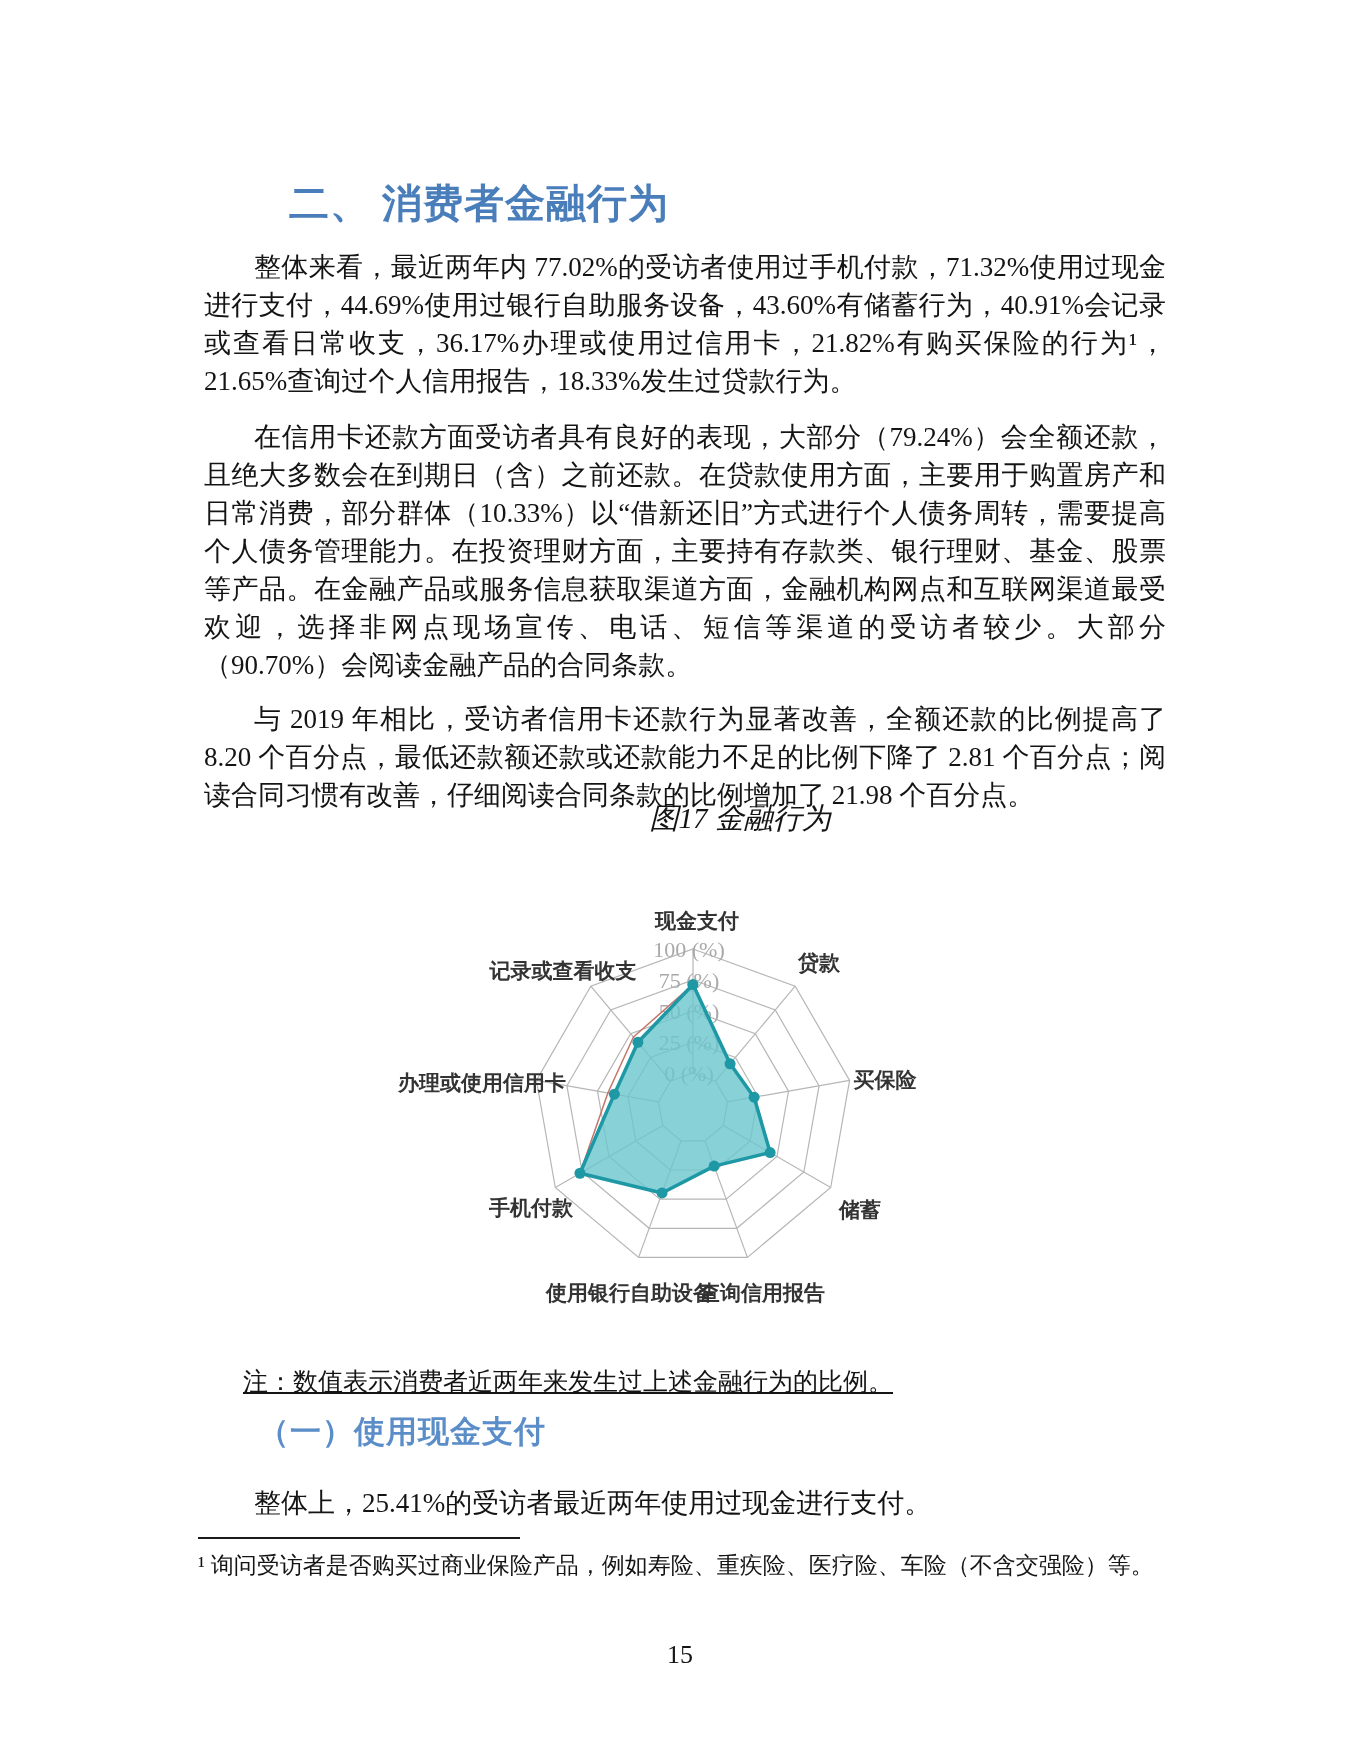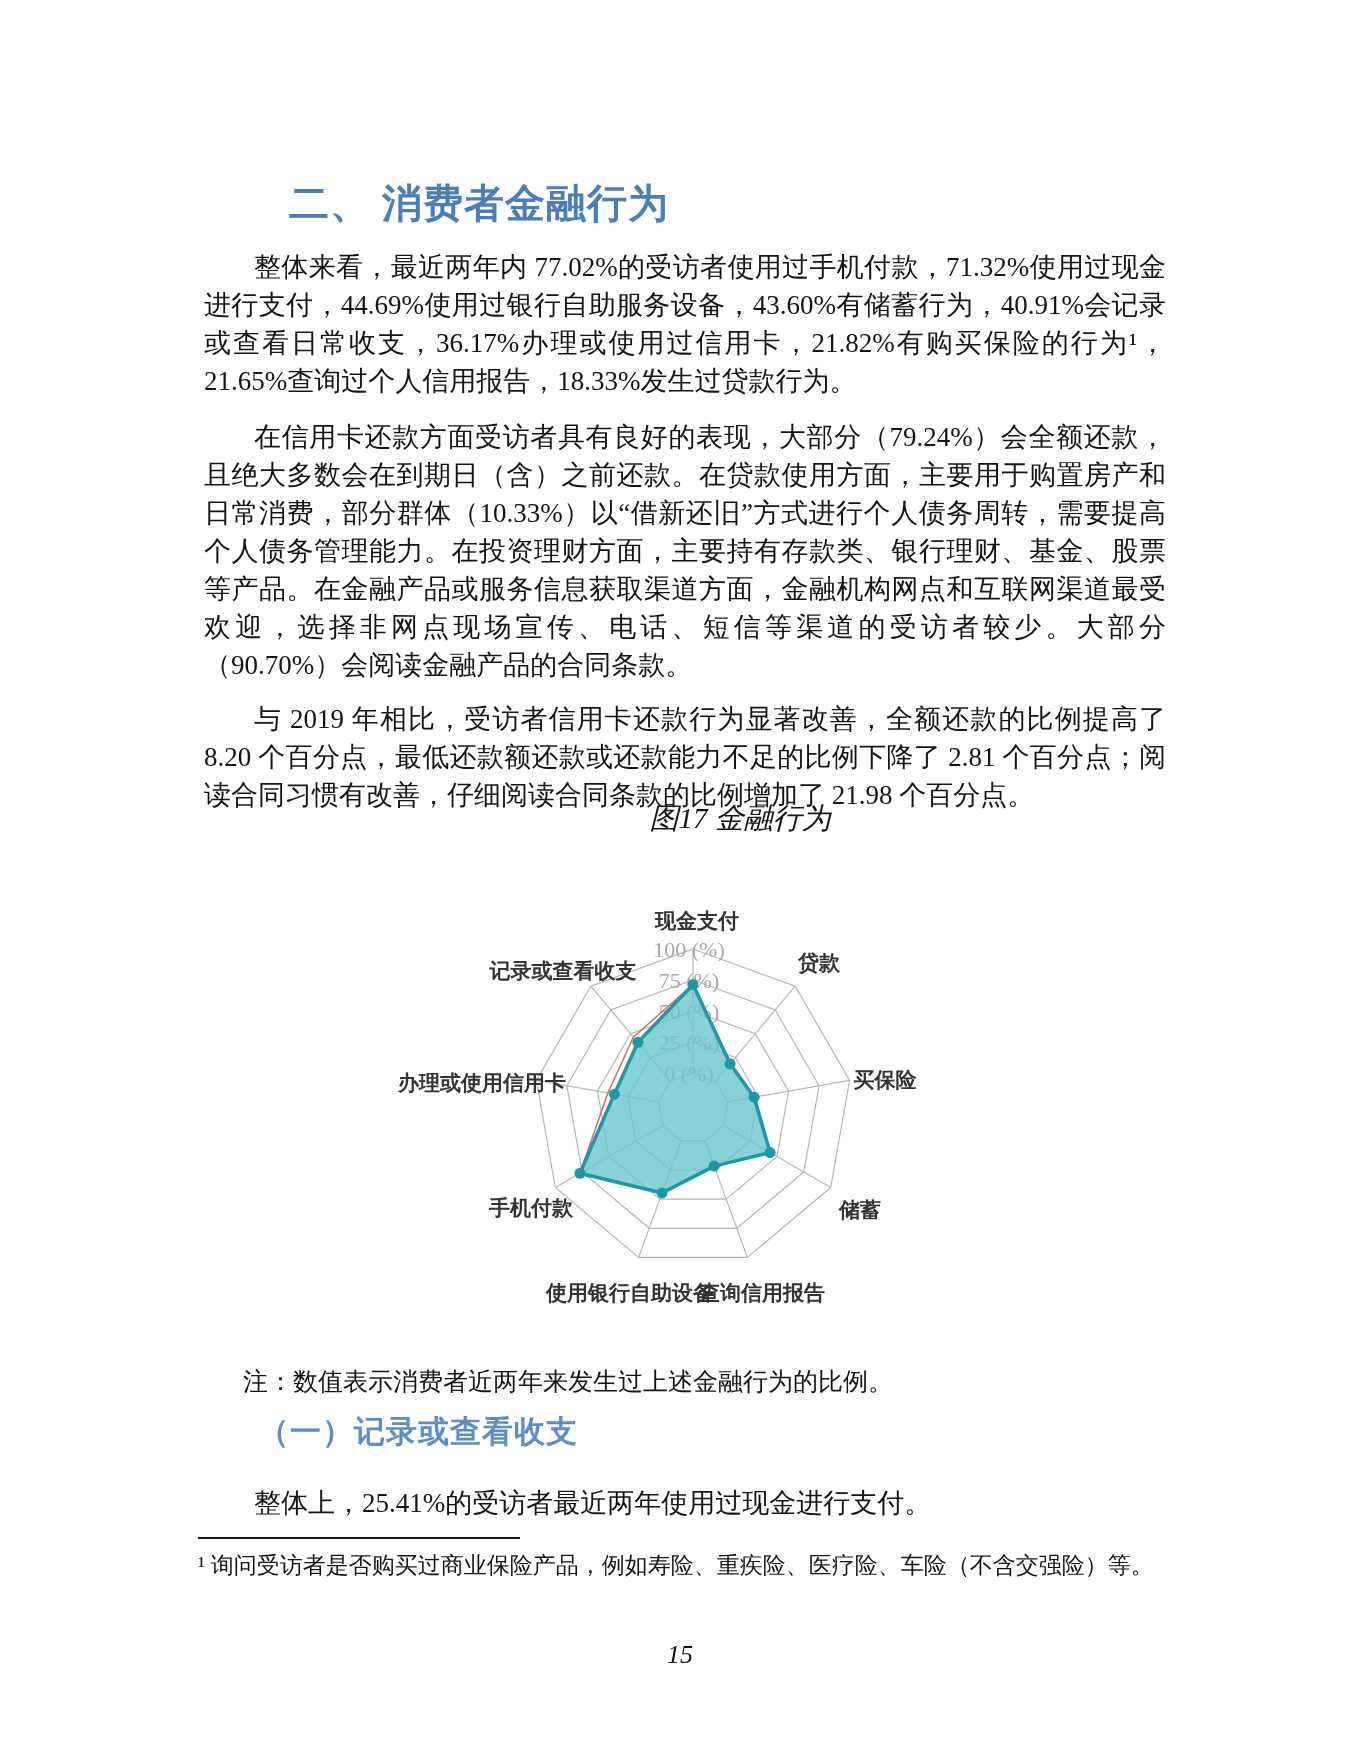--- a/index.html
+++ b/index.html
@@ -15,30 +15,30 @@
     left:258px;top:1412px;font-size:31px;font-weight:bold;letter-spacing:1px;line-height:40px;margin:0;
   }
   .para{
     left:196px;width:962px;font-size:27px;line-height:38px;text-align:justify;
     text-indent:50px;margin:8px;
   }
   .caption{
     left:60px;top:800px;width:1360px;text-align:center;font-size:29px;font-style:italic;line-height:36px;
   }
   .note{
-    left:243px;top:1366px;font-size:25px;line-height:32px;white-space:nowrap;
+    left:243px;top:1366px;font-size:25px;line-height:32px;white-space:nowrap;text-decoration:underline;
   }
   .footnote-rule{
     left:198px;top:1537px;width:322px;height:0;border-top:2px solid #1a1a1a;
   }
   .footnote{
     left:198px;top:1551px;width:975px;font-size:23px;line-height:30px;text-align:left;
   }
   .pagenum{
-    left:0;top:1640px;width:1360px;text-align:center;font-size:26px;font-style:italic;
+    left:0;top:1640px;width:1360px;text-align:center;font-size:26px;
   }
   svg text{font-family:"Liberation Serif","DejaVu Serif",serif;}
 </style>
 </head>
 <body>
 
 <div>
 
   <h1 class="abs h1" style="color: rgb(74, 126, 187);">二、 消费者金融行为</h1>
 
@@ -93,21 +93,21 @@
         <text x="422" y="407">查询信用报告</text>
         <text x="290" y="407">使用银行自助设备</text>
         <text x="191" y="322">手机付款</text>
         <text x="142" y="197">办理或使用信用卡</text>
         <text x="223" y="85">记录或查看收支</text>
       </g>
     </svg>
 
   <div class="abs note">注：数值表示消费者近两年来发生过上述金融行为的比例。</div>
 
-  <h2 class="abs h2" style="color: rgb(91, 142, 201);">（一）记录或查看收支</h2>
+  <h2 class="abs h2" style="color: rgb(91, 142, 201);">（一）使用现金支付</h2>
 
   <p class="abs para" style="top:1476px">整体上，25.41%的受访者最近两年使用过现金进行支付。</p>
 
   <div class="abs footnote-rule"></div>
 
   <div class="abs footnote">¹ 询问受访者是否购买过商业保险产品，例如寿险、重疾险、医疗险、车险（不含交强险）等。</div>
 
   <div class="abs pagenum">15</div>
 
 </div>

